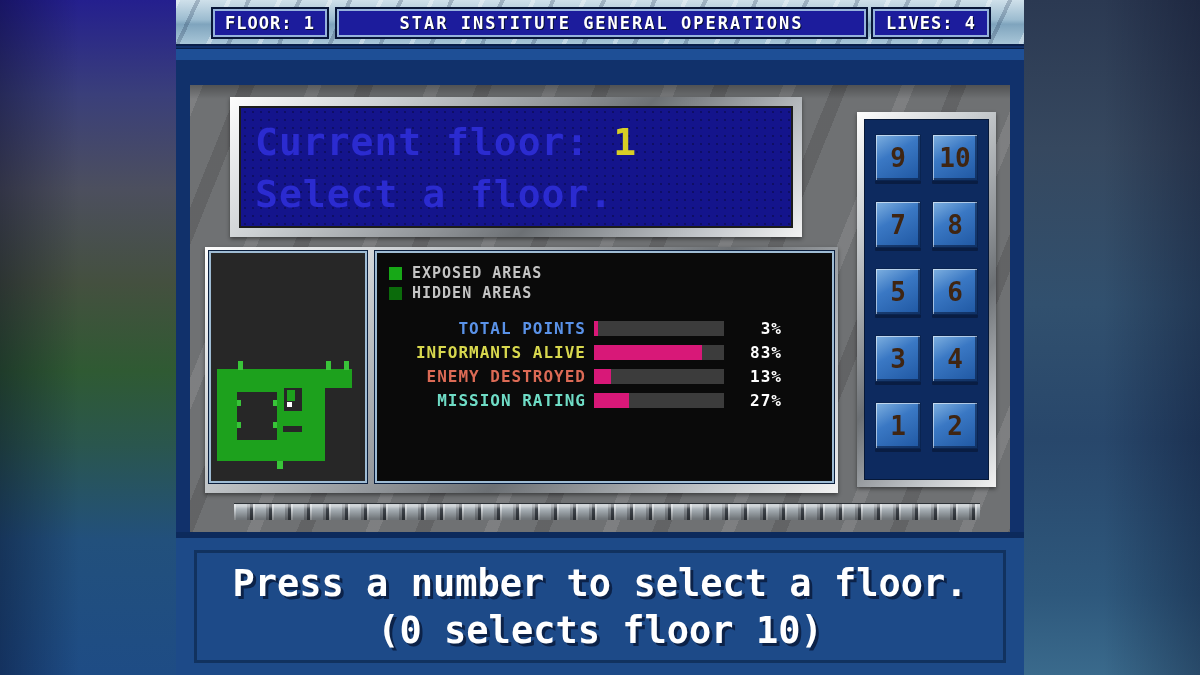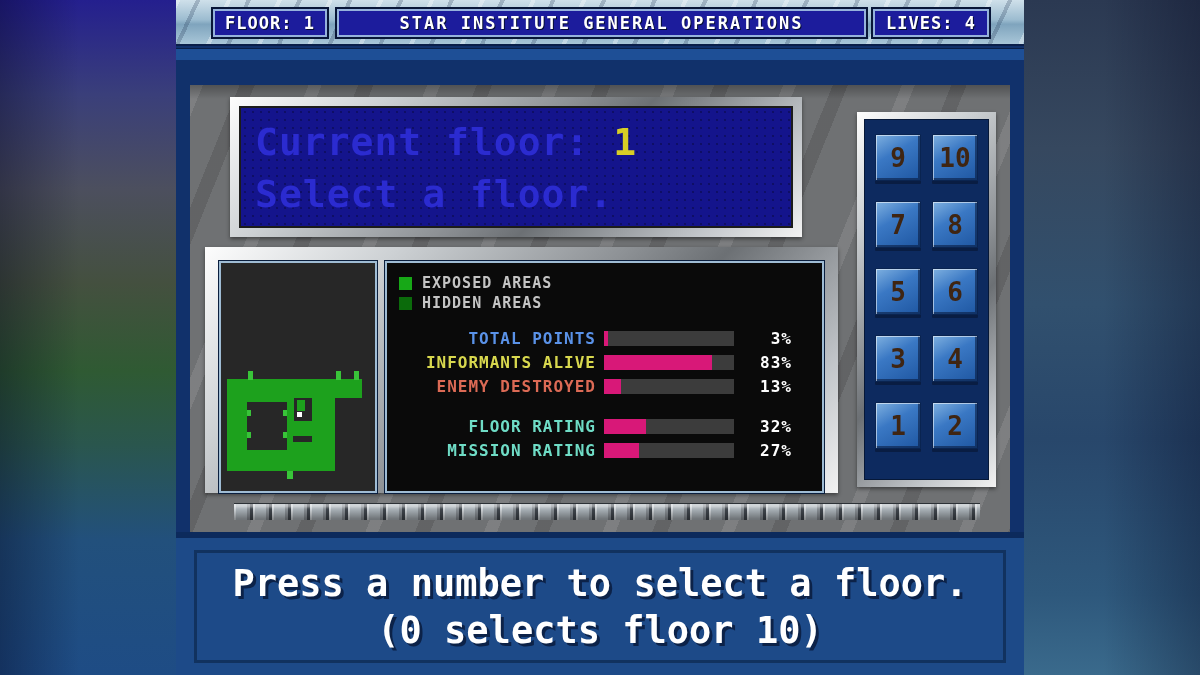--- a/index.html
+++ b/index.html
@@ -68,21 +68,21 @@
   .keypad-inner { width:100%; height:100%; background:#0d2a5f; border:1px solid #061838;
     padding:14px 10px; display:grid; grid-template-columns:1fr 1fr;
     grid-auto-rows:47px; column-gap:11px; row-gap:20px; }
   .kp-btn { background:linear-gradient(150deg,#7eb0e0 0%,#3a78c4 40%,#1f57a2 100%);
     border:1px solid #0a2450; border-radius:1px;
     box-shadow:inset 1px 1px 0 rgba(255,255,255,.55), inset -2px -2px 0 rgba(6,20,52,.55), 0 3px 0 rgba(5,15,40,.5);
     color:#3f2512; font-family:"DejaVu Sans Mono", monospace; font-weight:bold; font-size:26px;
     display:flex; align-items:center; justify-content:center; cursor:pointer; }
 
   
-  .stats-frame { position:absolute; left:15px; top:162px; width:633px; height:246px; padding:14px;
+  .stats-frame { position:absolute; left:15px; top:162px; width:633px; height:246px; padding:4px;
     display:flex; gap:8px; }
   .map-box { width:158px; height:232px; border:2px solid #9fbcd4; outline:1px solid #0b1f3e;
     background:#272727; }
   .map-box svg { display:block; width:100%; height:100%; }
   .stats-box { flex:1; height:232px; border:2px solid #9fbcd4; outline:1px solid #0b1f3e;
     background:#0a0a0a; padding:10px 12px 0 12px; }
 
   .legend-row { display:flex; align-items:center; height:20px; }
   .legend-swatch { width:13px; height:13px; margin-right:10px; }
   .legend-label { color:#c4c4c4; font-weight:bold; font-size:15px; letter-spacing:1px; }
@@ -207,27 +207,20 @@
                 </span>
               <span class="stat-pct">83%</span>
             </div>
             <div class="stat-row">
               <span class="stat-label" style="color: rgb(220, 106, 85);">ENEMY DESTROYED</span>
               <span class="bar-track">
                   <span class="bar-fill" style="width: 13%; background-color: rgb(216, 24, 120);"></span>
                 </span>
               <span class="stat-pct">13%</span>
             </div>
-            <div class="stat-row grp-gap">
-              <span class="stat-label" style="color: rgb(111, 220, 198);">FLOOR RATING</span>
-              <span class="bar-track">
-                  <span class="bar-fill" style="width: 32%; background-color: rgb(216, 24, 120);"></span>
-                </span>
-              <span class="stat-pct">32%</span>
-            </div>
             <div class="stat-row">
               <span class="stat-label" style="color: rgb(111, 220, 198);">MISSION RATING</span>
               <span class="bar-track">
                   <span class="bar-fill" style="width: 27%; background-color: rgb(216, 24, 120);"></span>
                 </span>
               <span class="stat-pct">27%</span>
             </div>
           </div>
         </div>
       </div>

